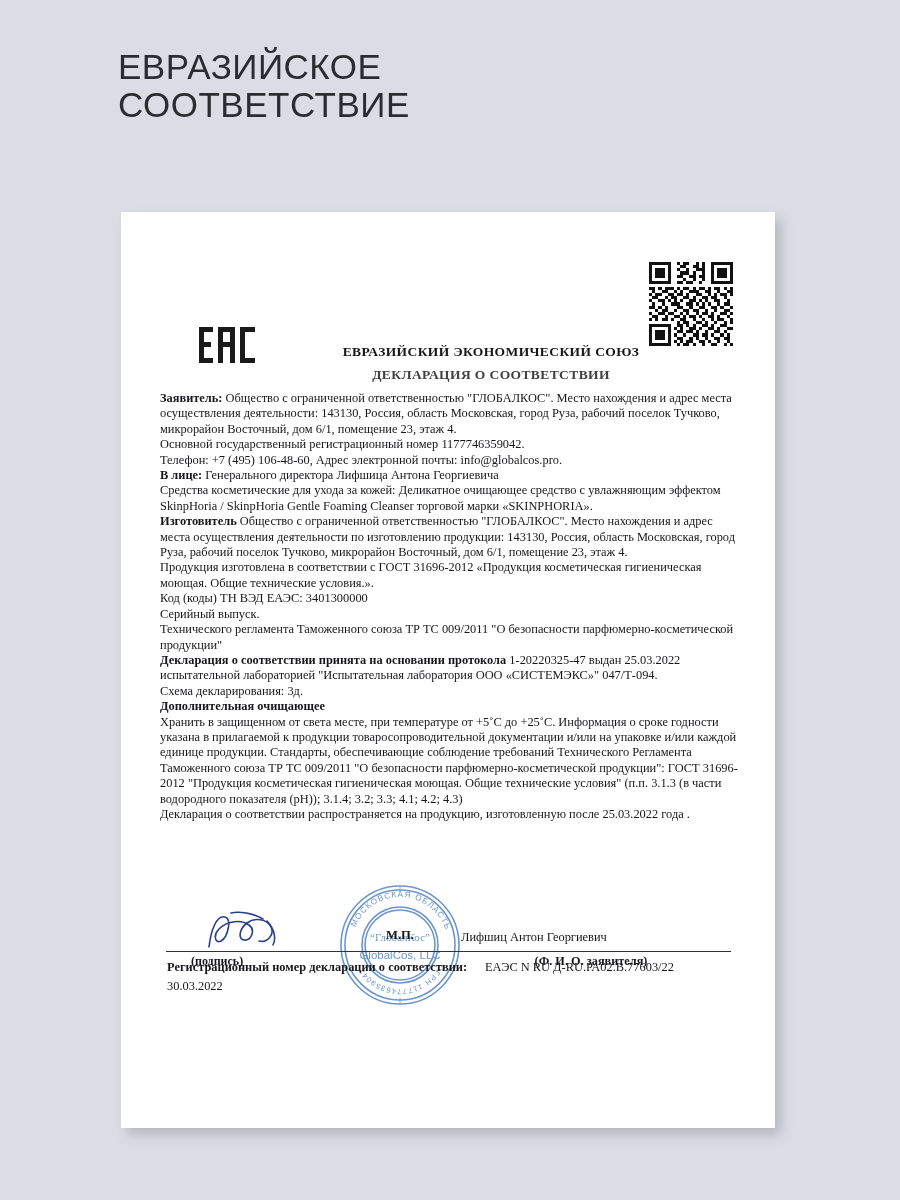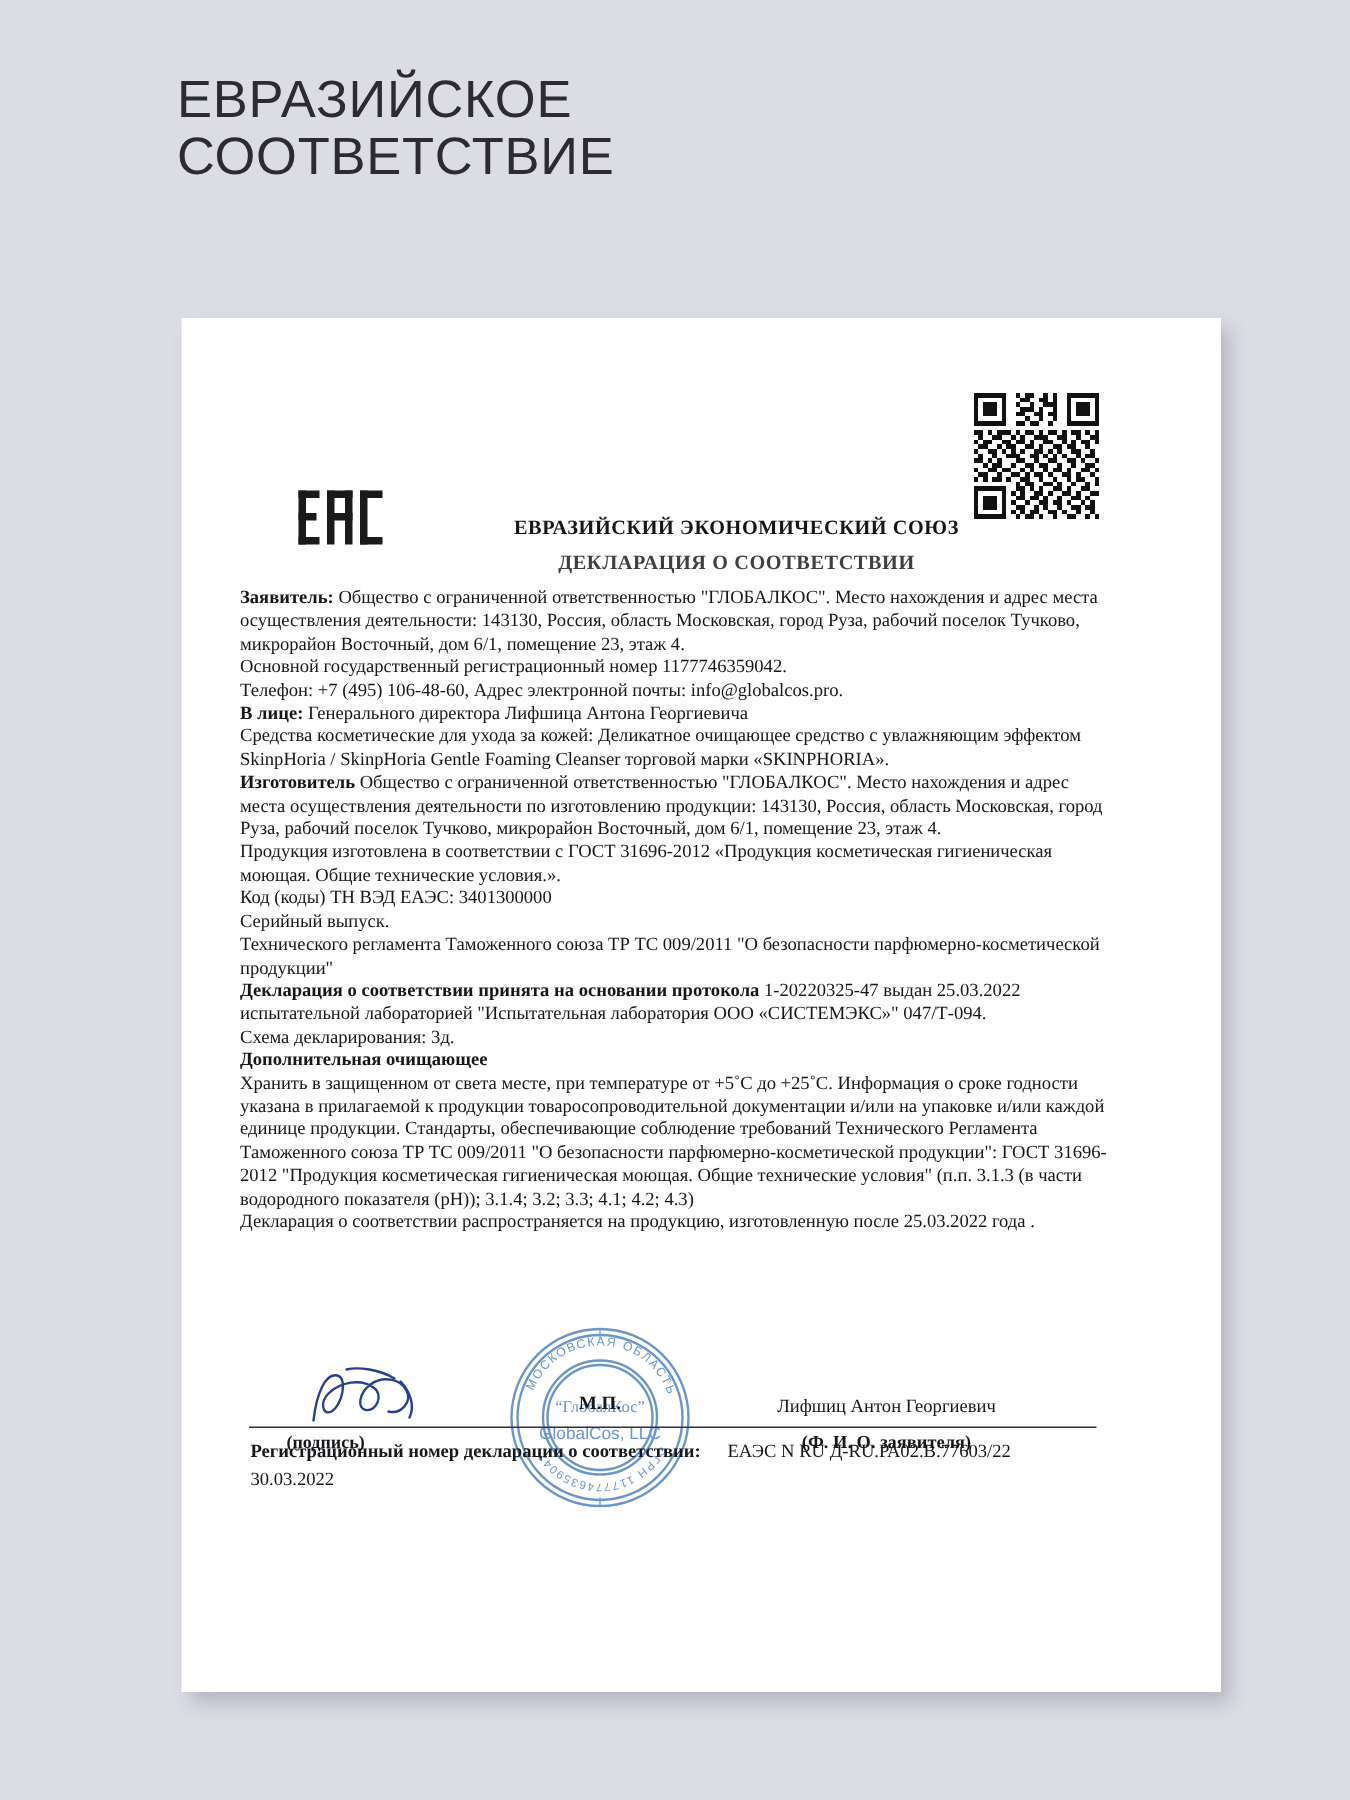--- a/index.html
+++ b/index.html
@@ -34,21 +34,20 @@
 
   
   .sheet {
     position: absolute;
     left: 121px;
     top: 212px;
     width: 654px;
     height: 916px;
     background: #ffffff;
     box-shadow: 6px 7px 11px rgba(90, 90, 110, 0.28);
-    padding-left: 39px;
   }
 
   
   .qr-wrap {
     position: absolute;
     left: 525px;
     top: 47px;
     width: 90px;
     height: 90px;
     background: #ffffff;
@@ -153,21 +152,21 @@
     width: 120px;
     font-size: 12px;
     font-weight: bold;
     color: #17171b;
   }
   .sig-name {
     position: absolute;
     left: 300px;
     top: 35px;
     width: 260px;
-    text-align: center;
+    text-align: left;
     font-size: 12.4px;
     color: #17171b;
   }
   .sig-label-right {
     position: absolute;
     left: 300px;
     top: 59px;
     width: 260px;
     text-align: center;
     font-size: 12.3px;

